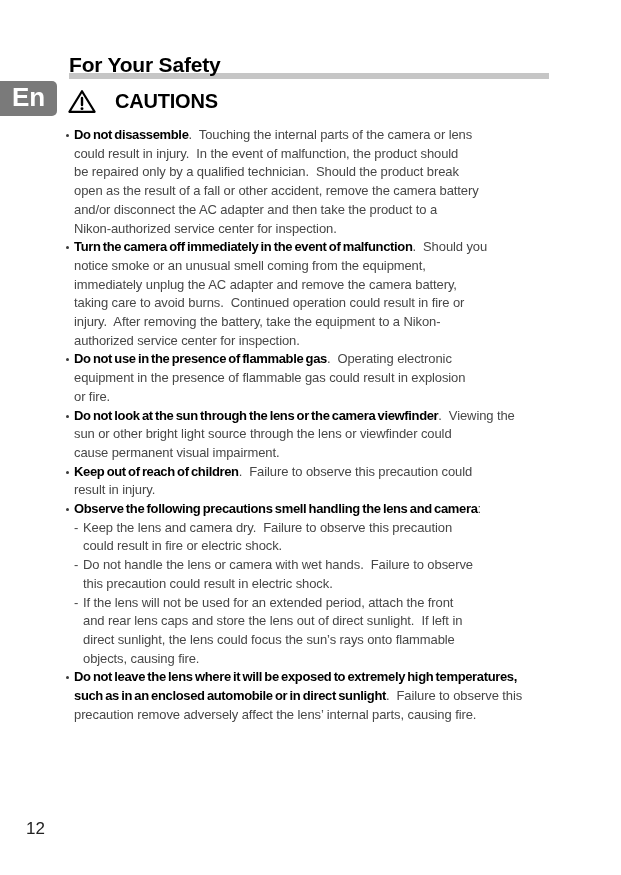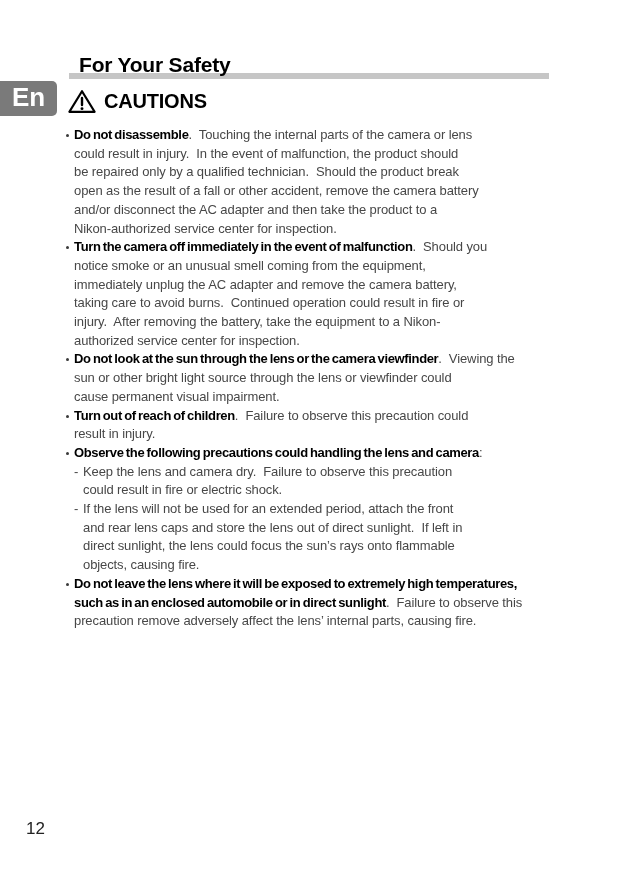--- a/index.html
+++ b/index.html
@@ -26,36 +26,36 @@
     font-size: 26px;
     display: flex; align-items: center; justify-content: center;
     padding-bottom: 2px;
   }
   .content {
     position: absolute;
     left: 69px; top: 0;
     width: 545px;
   }
   .title {
-    margin: 53px 0 0 10px;
+    margin: 53px 0 0 0;
     font-size: 21px;
     line-height: 23px;
     font-weight: 700;
     letter-spacing: -0.2px;
     color: #000000;
   }
   .title-bar {
     width: 480px; height: 6px;
     background: #c6c6c6;
     margin-top: -3px;
   }
   .caution-heading {
     display: flex;
     align-items: center;
-    gap: 7px;
+    gap: 18px;
     margin: 10px 0 12px -2px;
     height: 25px;
   }
   .warn-icon { width: 30px; height: 25px; display: block; }
   .caution-title {
     font-size: 20px;
     font-weight: 700;
     letter-spacing: -0.2px;
     color: #000000;
   }
@@ -137,27 +137,31 @@
 be repaired only by a qualified technician.  Should the product break
 open as the result of a fall or other accident, remove the camera battery
 and/or disconnect the AC adapter and then take the product to a
 Nikon-authorized service center for inspection.</span></li>
       <li class="bullet"><span class="b">Turn the camera off immediately in the event of malfunction</span><span class="r">.  Should you
 notice smoke or an unusual smell coming from the equipment,
 immediately unplug the AC adapter and remove the camera battery,
 taking care to avoid burns.  Continued operation could result in fire or
 injury.  After removing the battery, take the equipment to a Nikon-
 authorized service center for inspection.</span></li>
+      <li class="bullet"><span class="b">Do not use in the presence of flammable gas</span><span class="r">.  Operating electronic
+equipment in the presence of flammable gas could result in explosion
+or fire.</span></li>
       <li class="bullet"><span class="b">Do not look at the sun through the lens or the camera viewfinder</span><span class="r">.  Viewing the
 sun or other bright light source through the lens or viewfinder could
 cause permanent visual impairment.</span></li>
-      <li class="bullet"><span class="b">Turn out of reach of children</span><span class="r">.  Failure to observe this precaution could
+      <li class="bullet"><span class="b">Keep out of reach of children</span><span class="r">.  Failure to observe this precaution could
 result in injury.</span></li>
-      <li class="bullet"><span class="b">Observe the following precautions could handling the lens and camera</span><span class="r">:</span><ul class="subs"><li class="sub"><span class="r">Keep the lens and camera dry.  Failure to observe this precaution
-could result in fire or electric shock.</span></li><li class="sub"><span class="r">If the lens will not be used for an extended period, attach the front
+      <li class="bullet"><span class="b">Observe the following precautions smell handling the lens and camera</span><span class="r">:</span><ul class="subs"><li class="sub"><span class="r">Keep the lens and camera dry.  Failure to observe this precaution
+could result in fire or electric shock.</span></li><li class="sub"><span class="r">Do not handle the lens or camera with wet hands.  Failure to observe
+this precaution could result in electric shock.</span></li><li class="sub"><span class="r">If the lens will not be used for an extended period, attach the front
 and rear lens caps and store the lens out of direct sunlight.  If left in
 direct sunlight, the lens could focus the sun’s rays onto flammable
 objects, causing fire.</span></li></ul></li>
       <li class="bullet"><span class="b">Do not leave the lens where it will be exposed to extremely high temperatures,
 such as in an enclosed automobile or in direct sunlight</span><span class="r">.  Failure to observe this
 precaution remove adversely affect the lens’ internal parts, causing fire.</span></li>
     </ul>
 
   </div>
 

